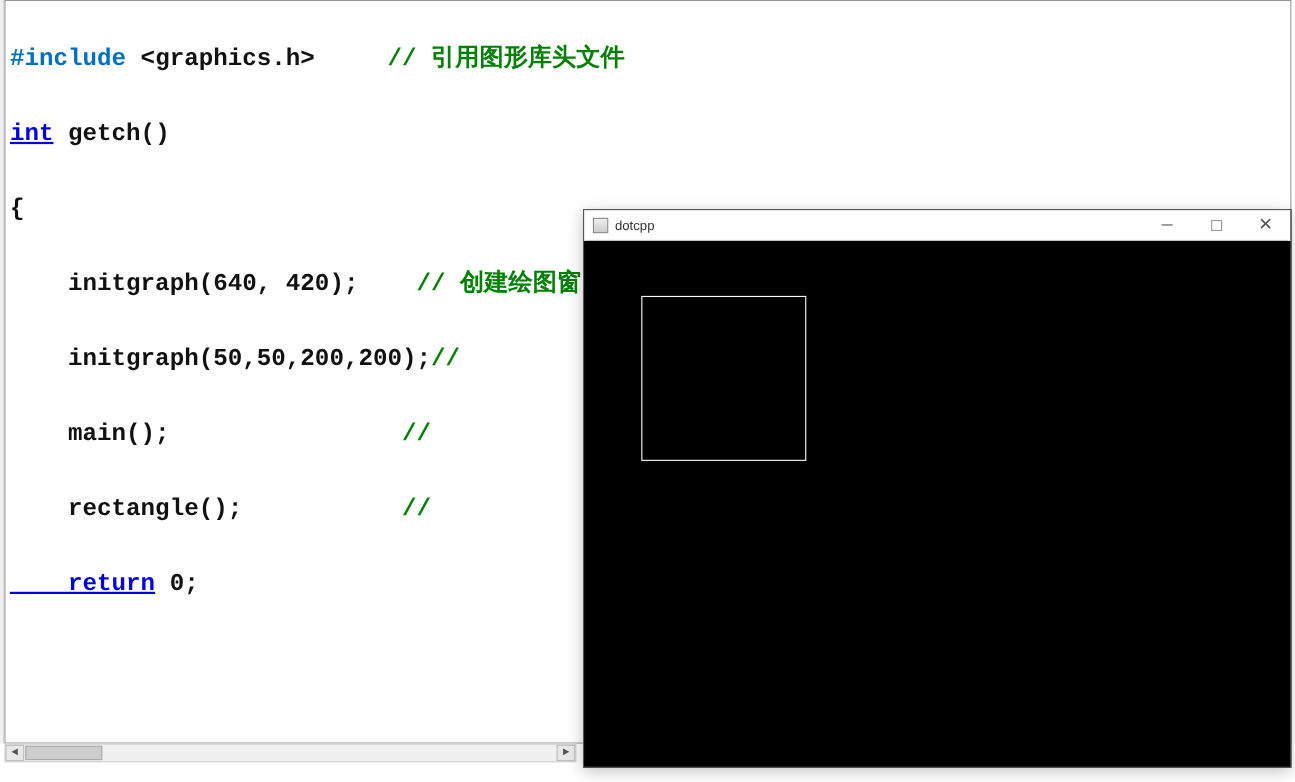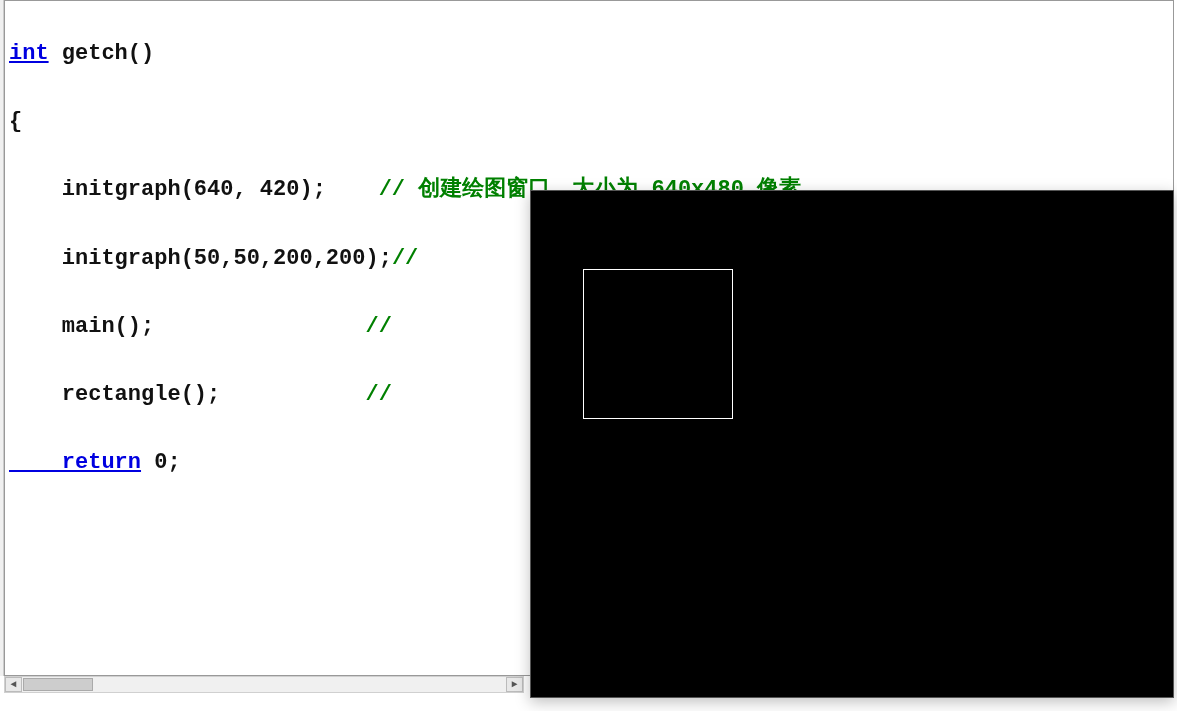--- a/index.html
+++ b/index.html
@@ -110,34 +110,49 @@
     position: absolute;
     border: 1px solid #fff;
   }
 </style>
 </head>
 <body>
 
 <div class="gutter-left"></div>
 
 <div class="editor-area">
+<span class="code-line"><span class="c-pre">#include</span><span class="c-plain"> &lt;graphics.h&gt;     </span><span class="c-comment">// 引用图形库头文件</span></span>
 <span class="code-line"><span class="c-key">int</span><span class="c-plain"> getch()</span></span>
 <span class="code-line"><span class="c-plain">{</span></span>
 <span class="code-line"><span class="c-plain">    initgraph(640, 420);    </span><span class="c-comment">// 创建绘图窗口，大小为 640x480 像素</span></span>
 <span class="code-line"><span class="c-plain">    initgraph(50,50,200,200);</span><span class="c-comment">//</span></span>
 <span class="code-line"><span class="c-plain">    main();                </span><span class="c-comment">//</span></span>
 <span class="code-line"><span class="c-plain">    rectangle();           </span><span class="c-comment">//</span></span>
 <span class="code-line"><span class="c-key">    return</span><span class="c-plain"> 0;</span></span>
 
 </div>
 
 <div class="hscroll">
   <div class="arrow">◄</div>
   <div class="thumb"></div>
   <div class="track"></div>
   <div class="arrow">►</div>
 </div>
 
 <div class="graph-window">
+  <div class="titlebar">
+    <div class="ticon"></div>
+    <span>dotcpp</span>
+    <div class="spacer"></div>
+    <div class="winbtn min">
+        <span></span>
+      </div>
+    <div class="winbtn max">
+        <span></span>
+      </div>
+    <div class="winbtn close">
+        <span>✕</span>
+      </div>
+  </div>
   <div class="canvas">
     <div class="rect-draw" id="rect-draw" style="left: 50px; top: 50px; width: 150px; height: 150px;"></div>
   </div>
 </div>
 
 </body></html>

